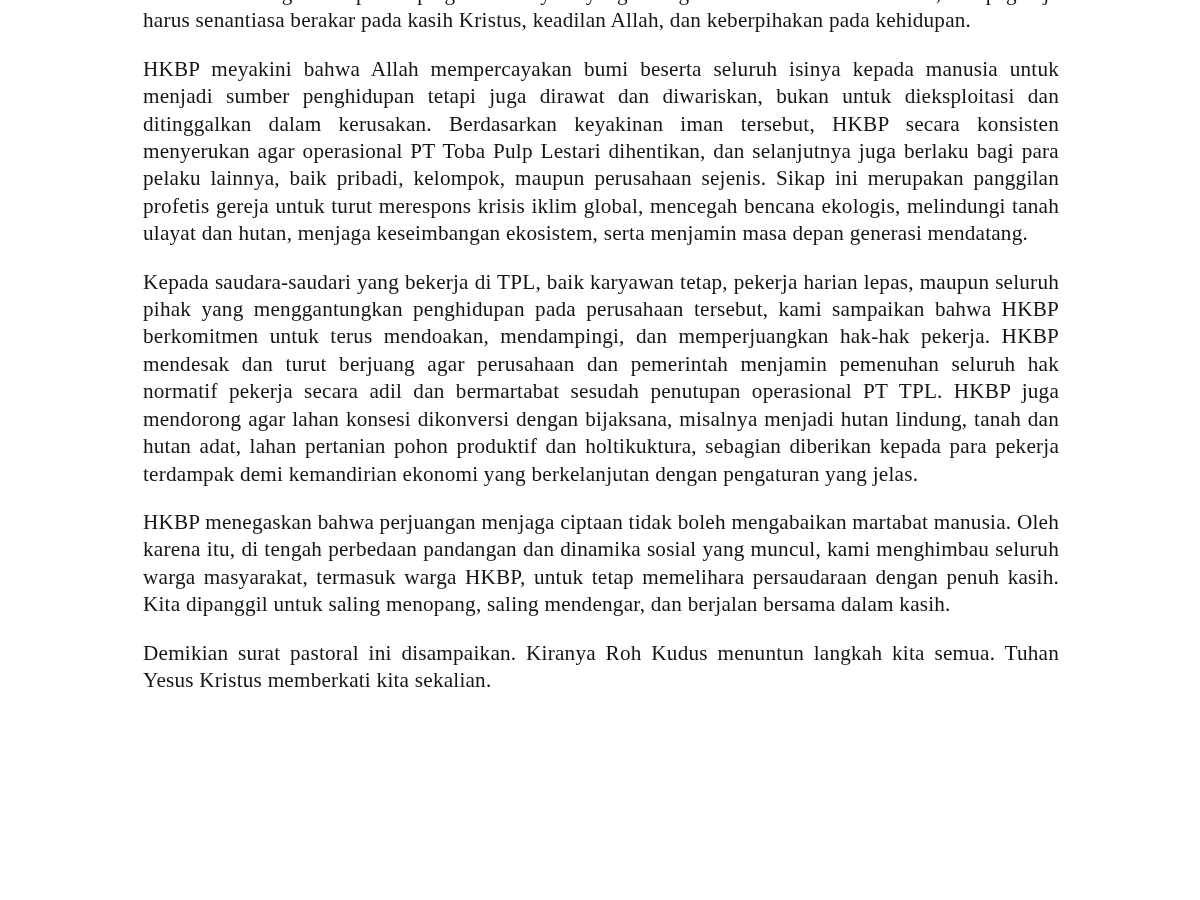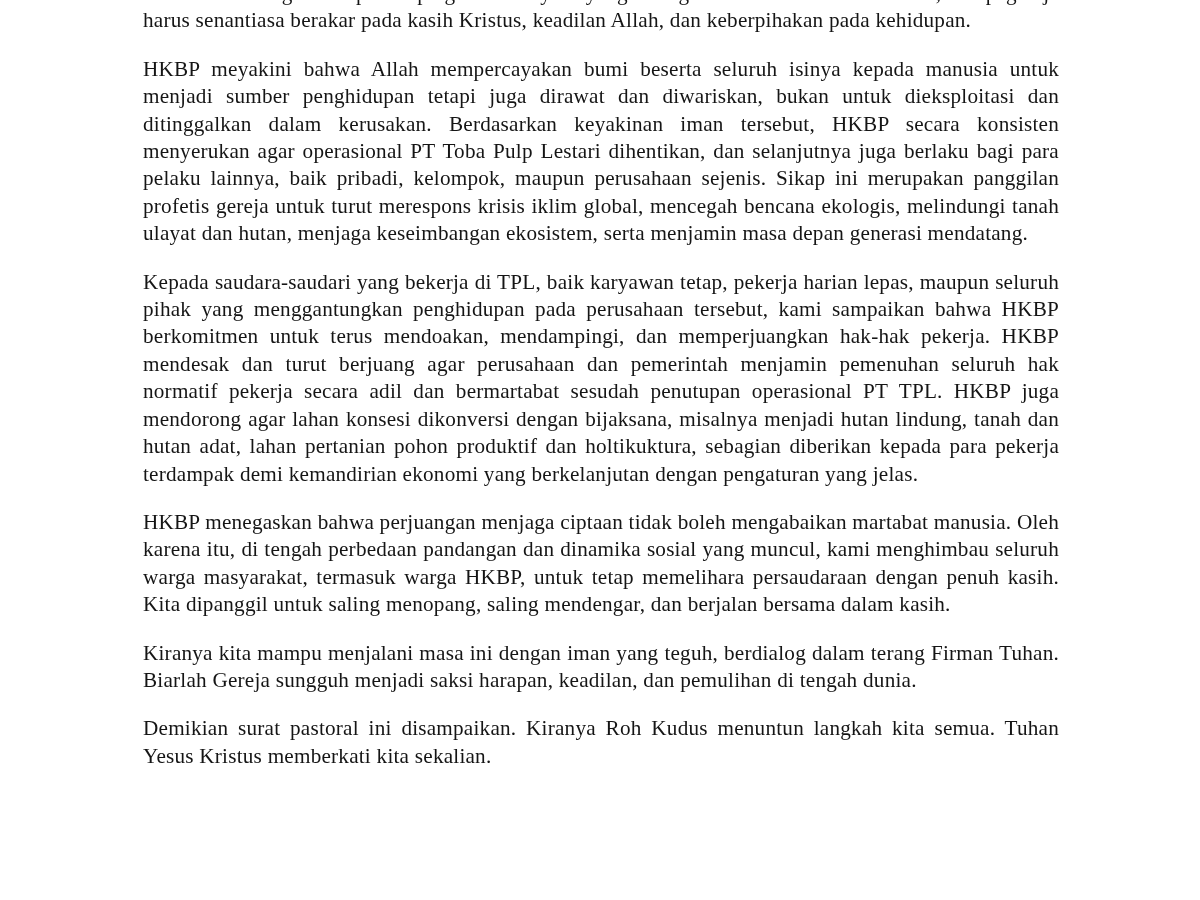--- a/index.html
+++ b/index.html
@@ -56,19 +56,18 @@
   <div id="doc-body">
 
     <p class="para">ekonomi keluarga merupakan pergumulan nyata yang saling berkaitan. Oleh karena itu, sikap gereja harus senantiasa berakar pada kasih Kristus, keadilan Allah, dan keberpihakan pada kehidupan.</p>
 
     <p class="para">HKBP meyakini bahwa Allah mempercayakan bumi beserta seluruh isinya kepada manusia untuk menjadi sumber penghidupan tetapi juga dirawat dan diwariskan, bukan untuk dieksploitasi dan ditinggalkan dalam kerusakan. Berdasarkan keyakinan iman tersebut, HKBP secara konsisten menyerukan agar operasional PT Toba Pulp Lestari dihentikan, dan selanjutnya juga berlaku bagi para pelaku lainnya, baik pribadi, kelompok, maupun perusahaan sejenis. Sikap ini merupakan panggilan profetis gereja untuk turut merespons krisis iklim global, mencegah bencana ekologis, melindungi tanah ulayat dan hutan, menjaga keseimbangan ekosistem, serta menjamin masa depan generasi mendatang.</p>
 
     <p class="para">Kepada saudara-saudari yang bekerja di TPL, baik karyawan tetap, pekerja harian lepas, maupun seluruh pihak yang menggantungkan penghidupan pada perusahaan tersebut, kami sampaikan bahwa HKBP berkomitmen untuk terus mendoakan, mendampingi, dan memperjuangkan hak-hak pekerja. HKBP mendesak dan turut berjuang agar perusahaan dan pemerintah menjamin pemenuhan seluruh hak normatif pekerja secara adil dan bermartabat sesudah penutupan operasional PT TPL. HKBP juga mendorong agar lahan konsesi dikonversi dengan bijaksana, misalnya menjadi hutan lindung, tanah dan hutan adat, lahan pertanian pohon produktif dan holtikuktura, sebagian diberikan kepada para pekerja terdampak demi kemandirian ekonomi yang berkelanjutan dengan pengaturan yang jelas.</p>
 
     <p class="para">HKBP menegaskan bahwa perjuangan menjaga ciptaan tidak boleh mengabaikan martabat manusia. Oleh karena itu, di tengah perbedaan pandangan dan dinamika sosial yang muncul, kami menghimbau seluruh warga masyarakat, termasuk warga HKBP, untuk tetap memelihara persaudaraan dengan penuh kasih. Kita dipanggil untuk saling menopang, saling mendengar, dan berjalan bersama dalam kasih.</p>
 
-    <p class="para">Kiranya kita mampu menjalani masa ini dengan iman yang teguh, berdialog dalam terang Firman Tuhan. Biarlah Gereja sungguh menjadi saksi harapan, keadilan, dan pemulihan di tengah dunia.</p>
 
     <p class="para">Demikian surat pastoral ini disampaikan. Kiranya Roh Kudus menuntun langkah kita semua. Tuhan Yesus Kristus memberkati kita sekalian.</p>
 
   </div>
 
 </div>
 
 </body></html>

